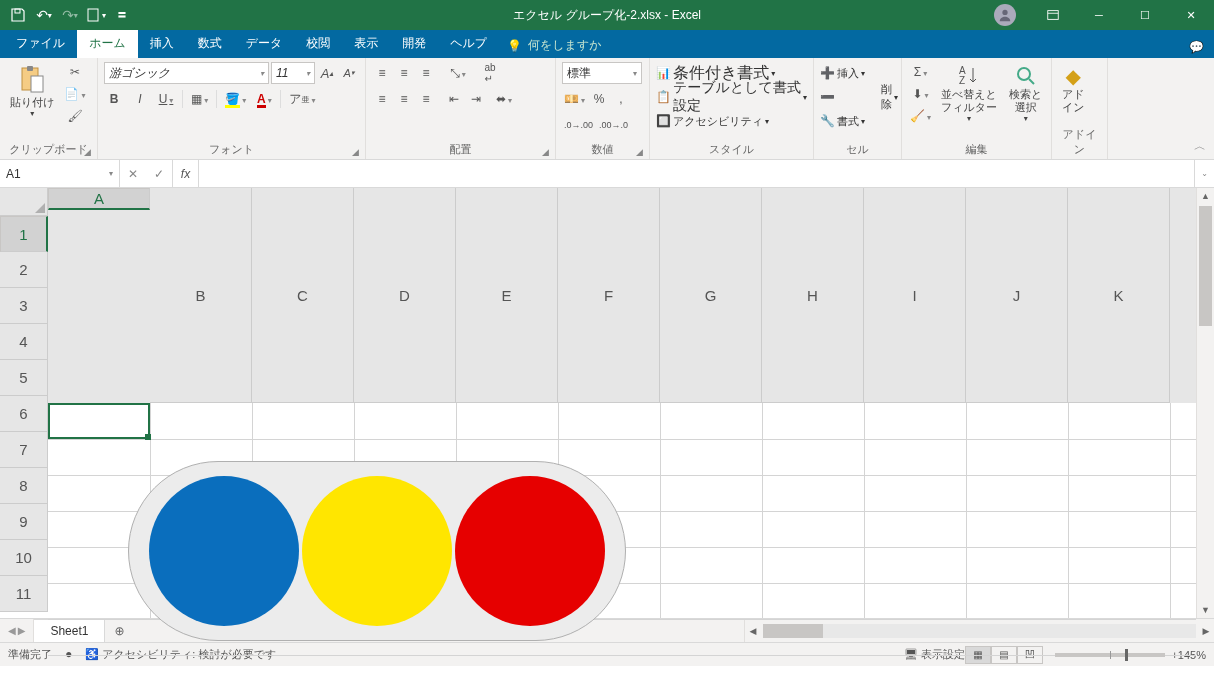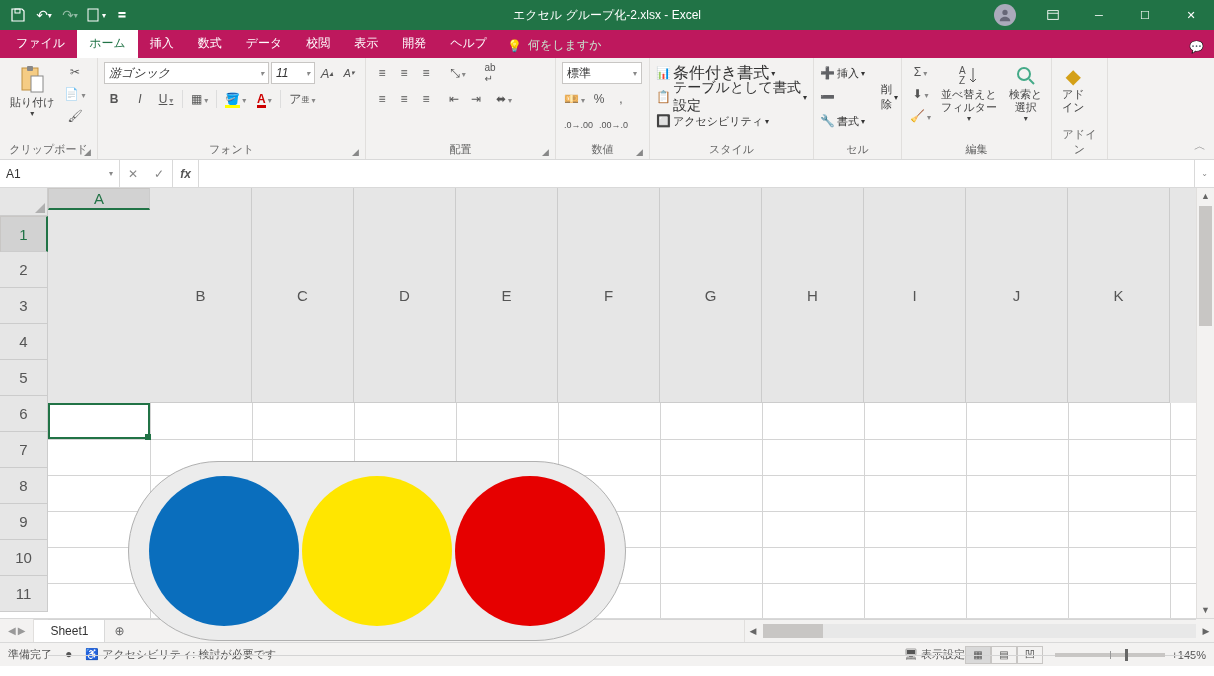--- a/index.html
+++ b/index.html
@@ -9,21 +9,21 @@
 .titlebar { background: #217346; height: 30px; display: flex; align-items: center; color: #fff; position: relative; }
 .qat { display: flex; align-items: center; gap: 2px; padding-left: 6px; }
 .qat-btn { width: 24px; height: 24px; display: flex; align-items: center; justify-content: center; color: #fff; font-size: 14px; }
 .qat-btn svg { fill: #fff; }
 .title { position: absolute; left: 50%; transform: translateX(-50%); font-size: 12px; white-space: nowrap; }
 .title-controls { margin-left: auto; display: flex; align-items: center; }
 .avatar { width: 22px; height: 22px; border-radius: 50%; background: #aab; display:flex;align-items:center;justify-content:center;margin-right:14px; }
 .win-btn { width: 46px; height: 30px; display: flex; align-items: center; justify-content: center; font-size: 11px; }
 
 
-.tabs { background: #be185d; height: 28px; display: flex; align-items: flex-end; padding-left: 4px; }
+.tabs { background: #0369a1; height: 28px; display: flex; align-items: flex-end; padding-left: 4px; }
 .tab { padding: 6px 12px; color: #fff; font-size: 12px; cursor: default; }
 .tab.active { background: #fff; color: #217346; }
 .tell-me { display: flex; align-items: center; color: #c8e6d0; margin-left: 8px; gap: 6px; padding-bottom:4px;}
 .comment-btn { margin-left: auto; margin-right: 10px; color:#fff;padding-bottom:4px; }
 
 
 .ribbon { background: #f3f2f1; height: 102px; border-bottom: 1px solid #d9d9d9; display: flex; position: relative; }
 .group { border-right: 1px solid #e1dfdd; display: flex; flex-direction: column; justify-content: space-between; padding: 4px 6px 0 6px; }
 .group-label { font-size: 11px; color: #666; text-align: center; padding: 2px 0; position: relative; }
 .group-label .dlg-lnch { position: absolute; right: 0; bottom: 2px; font-size: 9px; color: #888; }
@@ -37,21 +37,21 @@
 .sel .caret{font-size:8px;color:#888;margin-left:4px;}
 .icon16{width:16px;height:16px;display:inline-block;}
 .ribbon-collapse{position:absolute;right:8px;bottom:4px;color:#888;font-size:12px;}
 
 
 .formula-row { height: 28px; border-bottom: 1px solid #d9d9d9; display: flex; align-items: stretch; background:#fff;}
 .name-box { width: 120px; border-right: 1px solid #d9d9d9; display:flex;align-items:center;padding:0 6px;justify-content:space-between;}
 .name-box .caret{font-size:8px;color:#888;}
 .fx-btns{display:flex;align-items:center;border-right:1px solid #d9d9d9;}
 .fx-btn{width:26px;display:flex;align-items:center;justify-content:center;color:#888;}
-.fx-label{width:26px;display:flex;align-items:center;justify-content:center;font-style:italic;color:#555;border-right:1px solid #d9d9d9;font-weight:bold;}
+.fx-label{width:26px;display:flex;align-items:center;justify-content:center;font-style:italic;color:#555;border-right:1px solid #d9d9d9;}
 .formula-bar{flex:1;padding:0 6px;display:flex;align-items:center;position:relative;}
 .fb-expand{width:20px;display:flex;align-items:center;justify-content:center;color:#888;font-size:8px;border-left:1px solid #d9d9d9;}
 
 
 .grid-area{position:relative;height:430px;display:flex;}
 .gutter-tl{width:48px;height:28px;background:#e6e6e6;border-right:1px solid #ccc;border-bottom:1px solid #ccc;position:relative;}
 .gutter-tl::after{content:"";position:absolute;right:2px;bottom:2px;border-left:10px solid transparent;border-bottom:10px solid #b0b0b0;}
 .col-headers{display:flex;height:28px;flex:1;background:#e6e6e6;}
 .col-h{width:102px;border-right:1px solid #ccc;border-bottom:1px solid #ccc;display:flex;align-items:center;justify-content:center;font-size:15px;color:#555;}
 .col-h.sel{background:#d2d2d2;color:#217346;border-bottom:2px solid #217346;}

